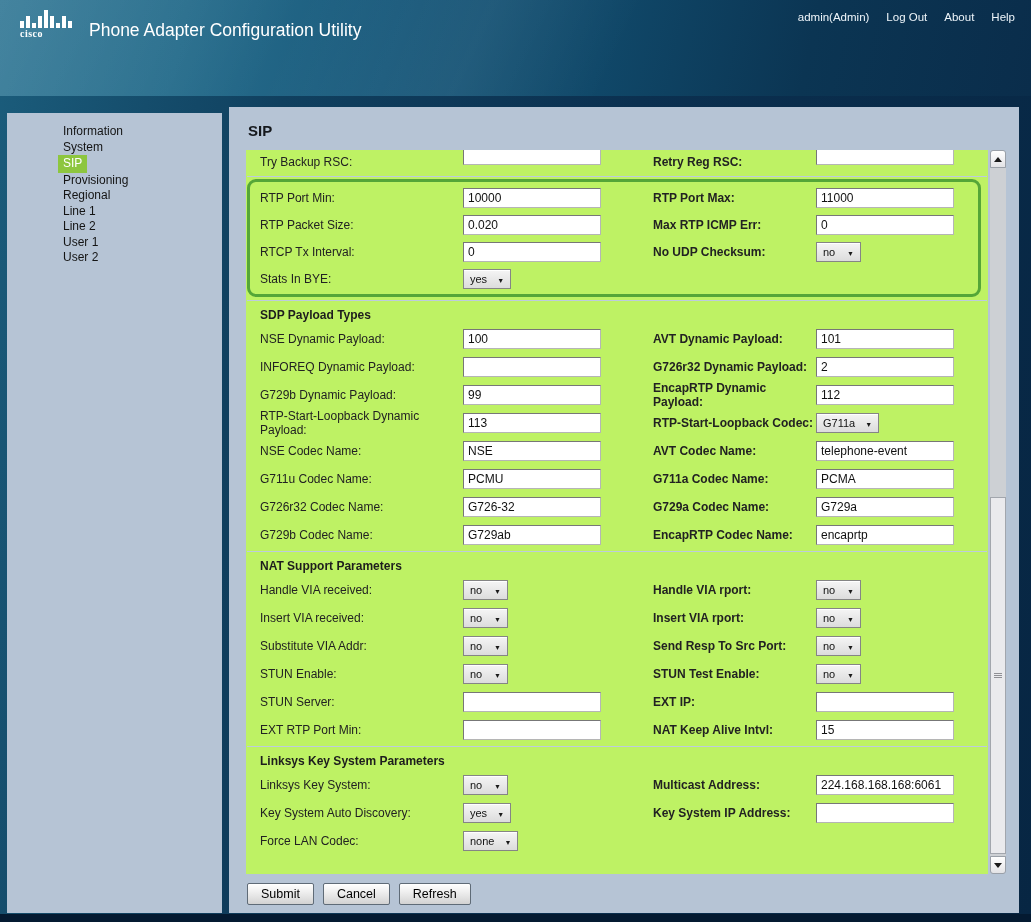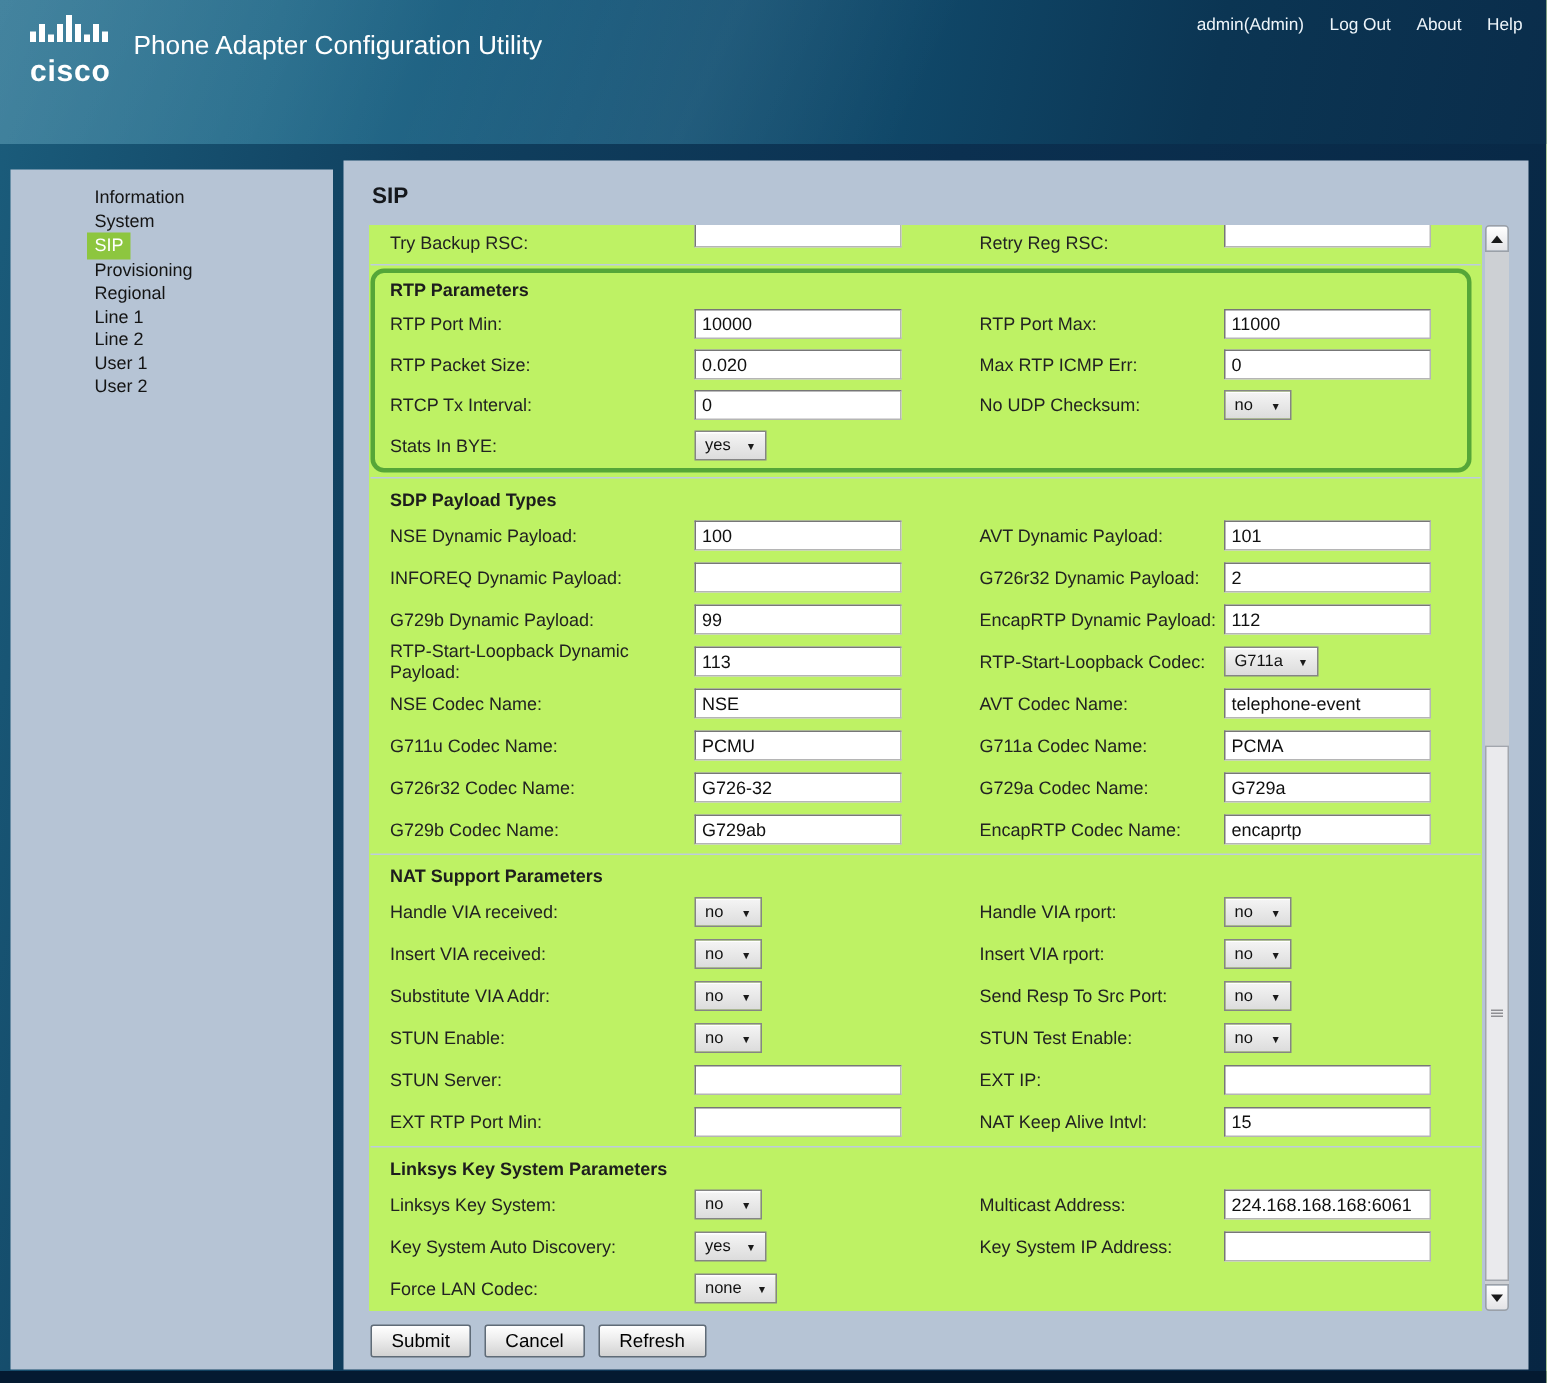--- a/index.html
+++ b/index.html
@@ -6,21 +6,21 @@
   body{width:1031px;height:922px;overflow:hidden;font-family:"Liberation Sans",sans-serif;}
   .stage{position:relative;width:1031px;height:922px;
     background:linear-gradient(100deg,#1b5d7c 0%,#10405f 25%,#0b3050 55%,#072643 100%);}
   
   .app-header{position:absolute;left:0;top:0;width:1031px;height:96px;
     background:linear-gradient(102deg,#2f7694 0%,#276d8c 18%,#1a5a7c 38%,#104869 58%,#0b3553 78%,#0a2d4b 100%);}
   .app-header::before{content:"";position:absolute;inset:0;
     background:linear-gradient(115deg,rgba(255,255,255,0.10) 0%,rgba(255,255,255,0) 28%,rgba(255,255,255,0.05) 46%,rgba(255,255,255,0) 60%);}
   .logo{position:absolute;left:20px;top:10px;width:60px;height:42px;color:#fff;}
   .logo svg{display:block;}
-  .logo .word{font-weight:bold;font-size:20px;letter-spacing:0.5px;line-height:10px;margin-top:15px;}
+  .logo .word{font-weight:bold;font-size:10px;letter-spacing:0.5px;line-height:10px;margin-top:1px;font-family:Liberation Serif, serif;}
   .app-title{position:absolute;left:89px;top:20px;font-size:17.5px;color:#fff;white-space:nowrap;}
   .userbar{position:absolute;right:16px;top:11px;font-size:11.5px;color:#eef5fa;display:flex;gap:17px;align-items:flex-start;}
   .userbar .hlink{cursor:pointer;}
   
   .nav-bar{position:absolute;left:8px;top:65px;width:1013px;height:27px;
     border:1px solid #d9e6ee;
     background:linear-gradient(#6ba2bd 0%,#4a87a7 45%,#39708f 55%,#32688a 100%);
     display:flex;align-items:center;font-size:12.5px;color:#fff;}
   .tab{white-space:nowrap;cursor:pointer;}
   .tab-quick{margin-left:33px;}
@@ -37,21 +37,21 @@
   .sb-item.active span{background:#8dc63f;color:#fff;padding:1px 5px;margin-left:-5px;}
   .content-panel{position:absolute;left:229px;top:107px;width:790px;height:806px;background:#b6c4d5;}
   .page-title{position:absolute;left:19px;top:15px;font-size:15px;font-weight:bold;color:#15181c;}
   
   .form-area{position:absolute;left:17px;top:43px;width:742px;height:724px;background:#bef264;overflow:hidden;}
   .frow{height:28px;display:flex;align-items:center;padding-left:14px;font-size:12px;color:#222;}
   .row-partial{height:24px;position:relative;overflow:visible;}
   .row-partial .txt{position:relative;top:-7px;}
   .c-lab1{width:203px;flex:none;}
   .c-f1{width:190px;flex:none;}
-  .c-lab2{width:163px;flex:none;}
+  .c-lab2{width:163px;flex:none;font-weight:bold;}
   .c-f2{flex:1;}
   .sep{border-top:1px solid #bdcbde;margin:2px 1px;}
   .sec-title{padding:5px 0 2px 14px;font-size:12px;font-weight:bold;color:#1d1d1d;height:15px;}
   .hl{border:3px solid #55a638;border-radius:9px;margin:2px 7px 3px 1px;padding:2px 0 2px;}
   .hl .sec-title{padding:2px 0 1px 10px;}
   .hl .frow{height:27px;padding-left:10px;}
   .txt{width:128px;height:16px;border:1px solid;border-color:#777 #b5b5b5 #b5b5b5 #777;
     font-family:"Liberation Sans",sans-serif;font-size:12px;padding:1px 4px;background:#fff;color:#101010;}
   .select{display:inline-flex;align-items:center;height:18px;border:1px solid #858585;
     background:linear-gradient(#f5f5f5,#dcdcdc);padding:0 6px;font-size:11px;color:#111;cursor:pointer;
@@ -129,21 +129,20 @@
     <div class="form-area">
       <div id="form-content">
           <div class="frow row-partial">
             <span class="c-lab1">Try Backup RSC:</span>
             <span class="c-f1"><input class="txt" style=""></span>
             <span class="c-lab2">Retry Reg RSC:</span>
             <span class="c-f2"><input class="txt" style=""></span>
           </div>
           <div class="sep"></div>
           <div class="hl">
-            <div class="sec-title">RTP Parameters</div>
             <div class="frow">
               <span class="c-lab1">RTP Port Min:</span>
               <span class="c-f1"><input class="txt" value="10000" style=""></span>
               <span class="c-lab2">RTP Port Max:</span>
               <span class="c-f2"><input class="txt" value="11000" style=""></span>
             </div>
             <div class="frow">
               <span class="c-lab1">RTP Packet Size:</span>
               <span class="c-f1"><input class="txt" value="0.020" style=""></span>
               <span class="c-lab2">Max RTP ICMP Err:</span>

